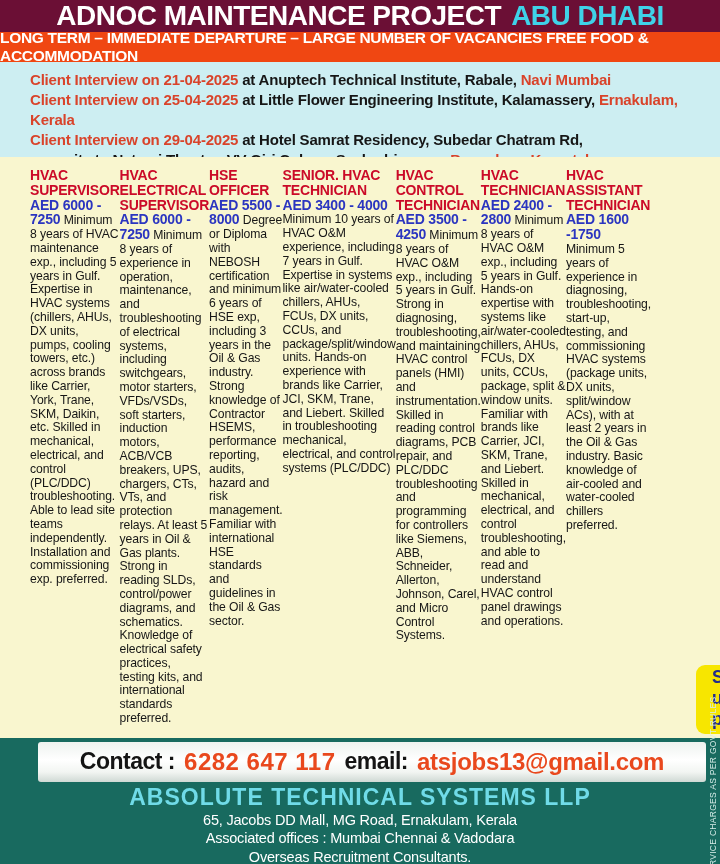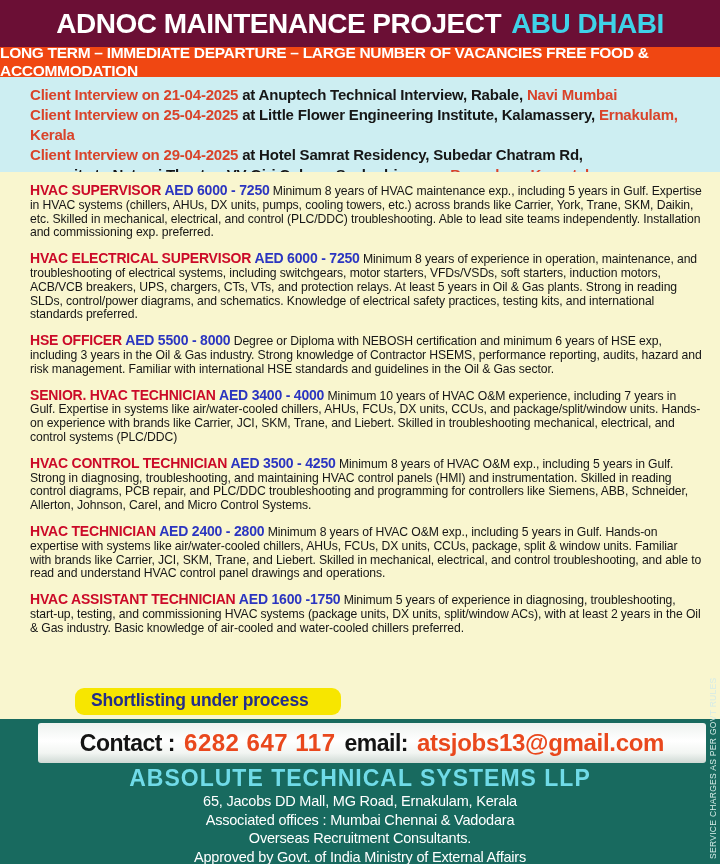--- a/index.html
+++ b/index.html
@@ -1,37 +1,37 @@
 <!DOCTYPE html>
 <html><head>
 <meta charset="utf-8">
 <style>
   * { margin:0; padding:0; box-sizing:border-box; }
   html,body { width:720px; height:864px; }
   body { font-family:"Liberation Sans", sans-serif; overflow:hidden; background:#fff; }
   .poster { width:720px; height:864px; display:flex; flex-direction:column; }
 
   
-  .hdr { height:47px; background:#6b0f35; display:flex; align-items:center; justify-content:center; gap:10px; }
+  .hdr { height:53px; background:#6b0f35; display:flex; align-items:center; justify-content:center; gap:10px; }
   .hdr .t1 { color:#ffffff; font-weight:bold; font-size:28px; letter-spacing:-0.5px; }
   .hdr .t2 { color:#3fd2e8; font-weight:bold; font-size:28px; letter-spacing:-0.5px; }
 
   
   .banner { height:30px; background:#f04712; display:flex; align-items:center; justify-content:center; }
   .banner span { color:#ffffff; font-weight:bold; font-size:15.5px; letter-spacing:-0.3px; }
 
   
   .interviews { height:95px; background:#cdeef2; padding:8px 10px 0 30px; }
   .iv-line { font-weight:bold; font-size:15px; line-height:20px; letter-spacing:-0.2px; color:#161616; }
   .iv-date { color:#d9432a; }
   .iv-venue { color:#161616; }
   .iv-city { color:#d9432a; }
 
   
-  .jobs { flex:1; background:#f9f6cf; padding:12px 18px 0 30px; display:flex; flex-direction:column; }
+  .jobs { flex:1; background:#f9f6cf; padding:12px 18px 0 30px; display:flex; flex-direction:row; }
   .job { margin-bottom:12px; font-size:12.2px; line-height:13.8px; color:#161616; letter-spacing:-0.1px; }
   .job-title { color:#cb0a28; font-weight:bold; font-size:14px; letter-spacing:-0.2px; }
   .job-salary { color:#2b35c0; font-weight:bold; font-size:14px; letter-spacing:-0.2px; }
   .job-desc { color:#161616; }
 
   
   .notes-row { margin-top:auto; display:flex; justify-content:space-between; align-items:flex-start; padding:0 16px 4px 45px; }
   .shortlist-box { margin-top:8px; background:#f7e600; color:#232e8a; font-weight:bold; font-size:17.5px; padding:2px 33px 4px 16px; border-radius:9px; letter-spacing:-0.2px; }
   .preferred { color:#2a2fae; font-weight:bold; font-size:16.5px; letter-spacing:-0.2px; padding-top:0px; }
 
@@ -59,21 +59,21 @@
     <span class="t1">ADNOC MAINTENANCE PROJECT</span>
     <span class="t2">ABU DHABI</span>
   </div>
 
   <div class="banner">
     <span>LONG TERM – IMMEDIATE DEPARTURE – LARGE NUMBER OF VACANCIES  FREE FOOD &amp; ACCOMMODATION</span>
   </div>
 
   <div class="interviews">
     <div class="iv-line">
-      <span class="iv-date">Client Interview on 21-04-2025</span><span class="iv-venue"> at Anuptech Technical Interview, Rabale, </span><span class="iv-city"> Navi Mumbai</span>
+      <span class="iv-date">Client Interview on 21-04-2025</span><span class="iv-venue"> at Anuptech Technical Institute, Rabale, </span><span class="iv-city"> Navi Mumbai</span>
     </div>
     <div class="iv-line">
       <span class="iv-date">Client Interview on 25-04-2025</span><span class="iv-venue"> at Little Flower Engineering Institute, Kalamassery, </span><span class="iv-city">Ernakulam, Kerala</span>
     </div>
     <div class="iv-line">
       <span class="iv-date">Client Interview on 29-04-2025</span><span class="iv-venue"> at Hotel Samrat Residency, Subedar Chatram Rd,</span><span class="iv-city"></span>
     </div>
     <div class="iv-line">
       <span class="iv-date"></span><span class="iv-venue">opposite to Nataraj Theatre, VV Giri Colony, Seshadripuram, </span><span class="iv-city">Bengaluru, Karnataka</span>
     </div>

